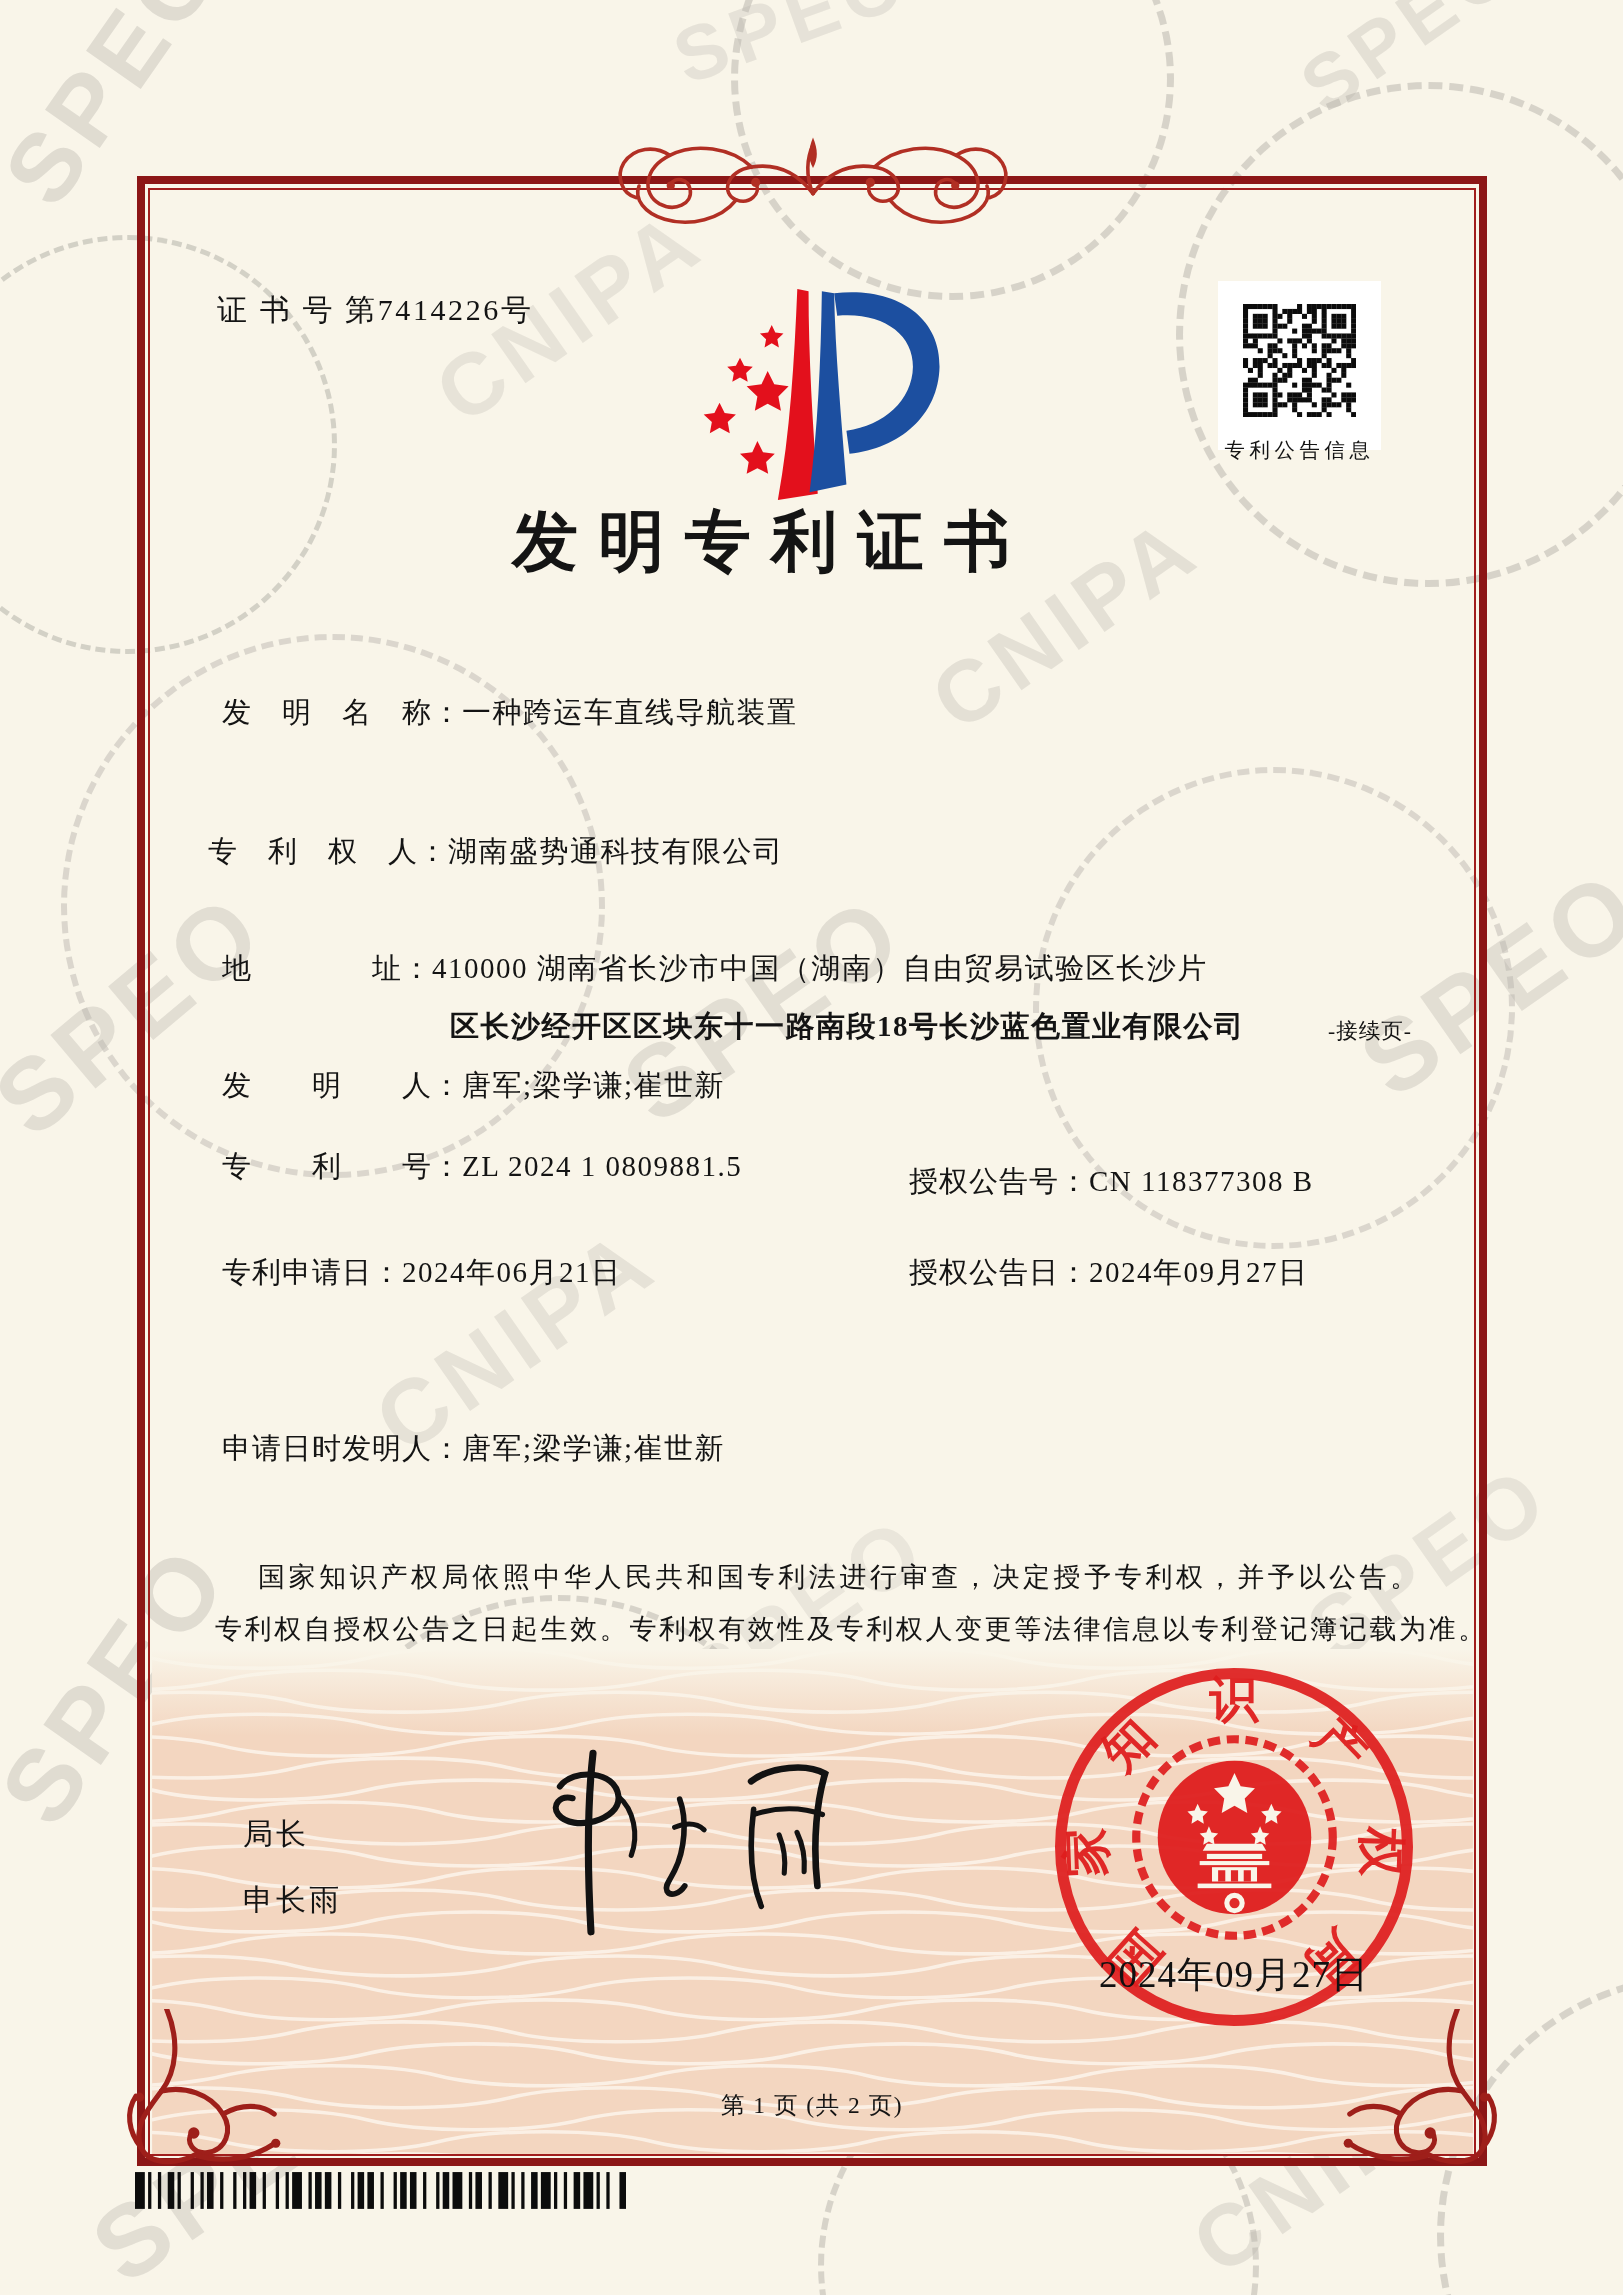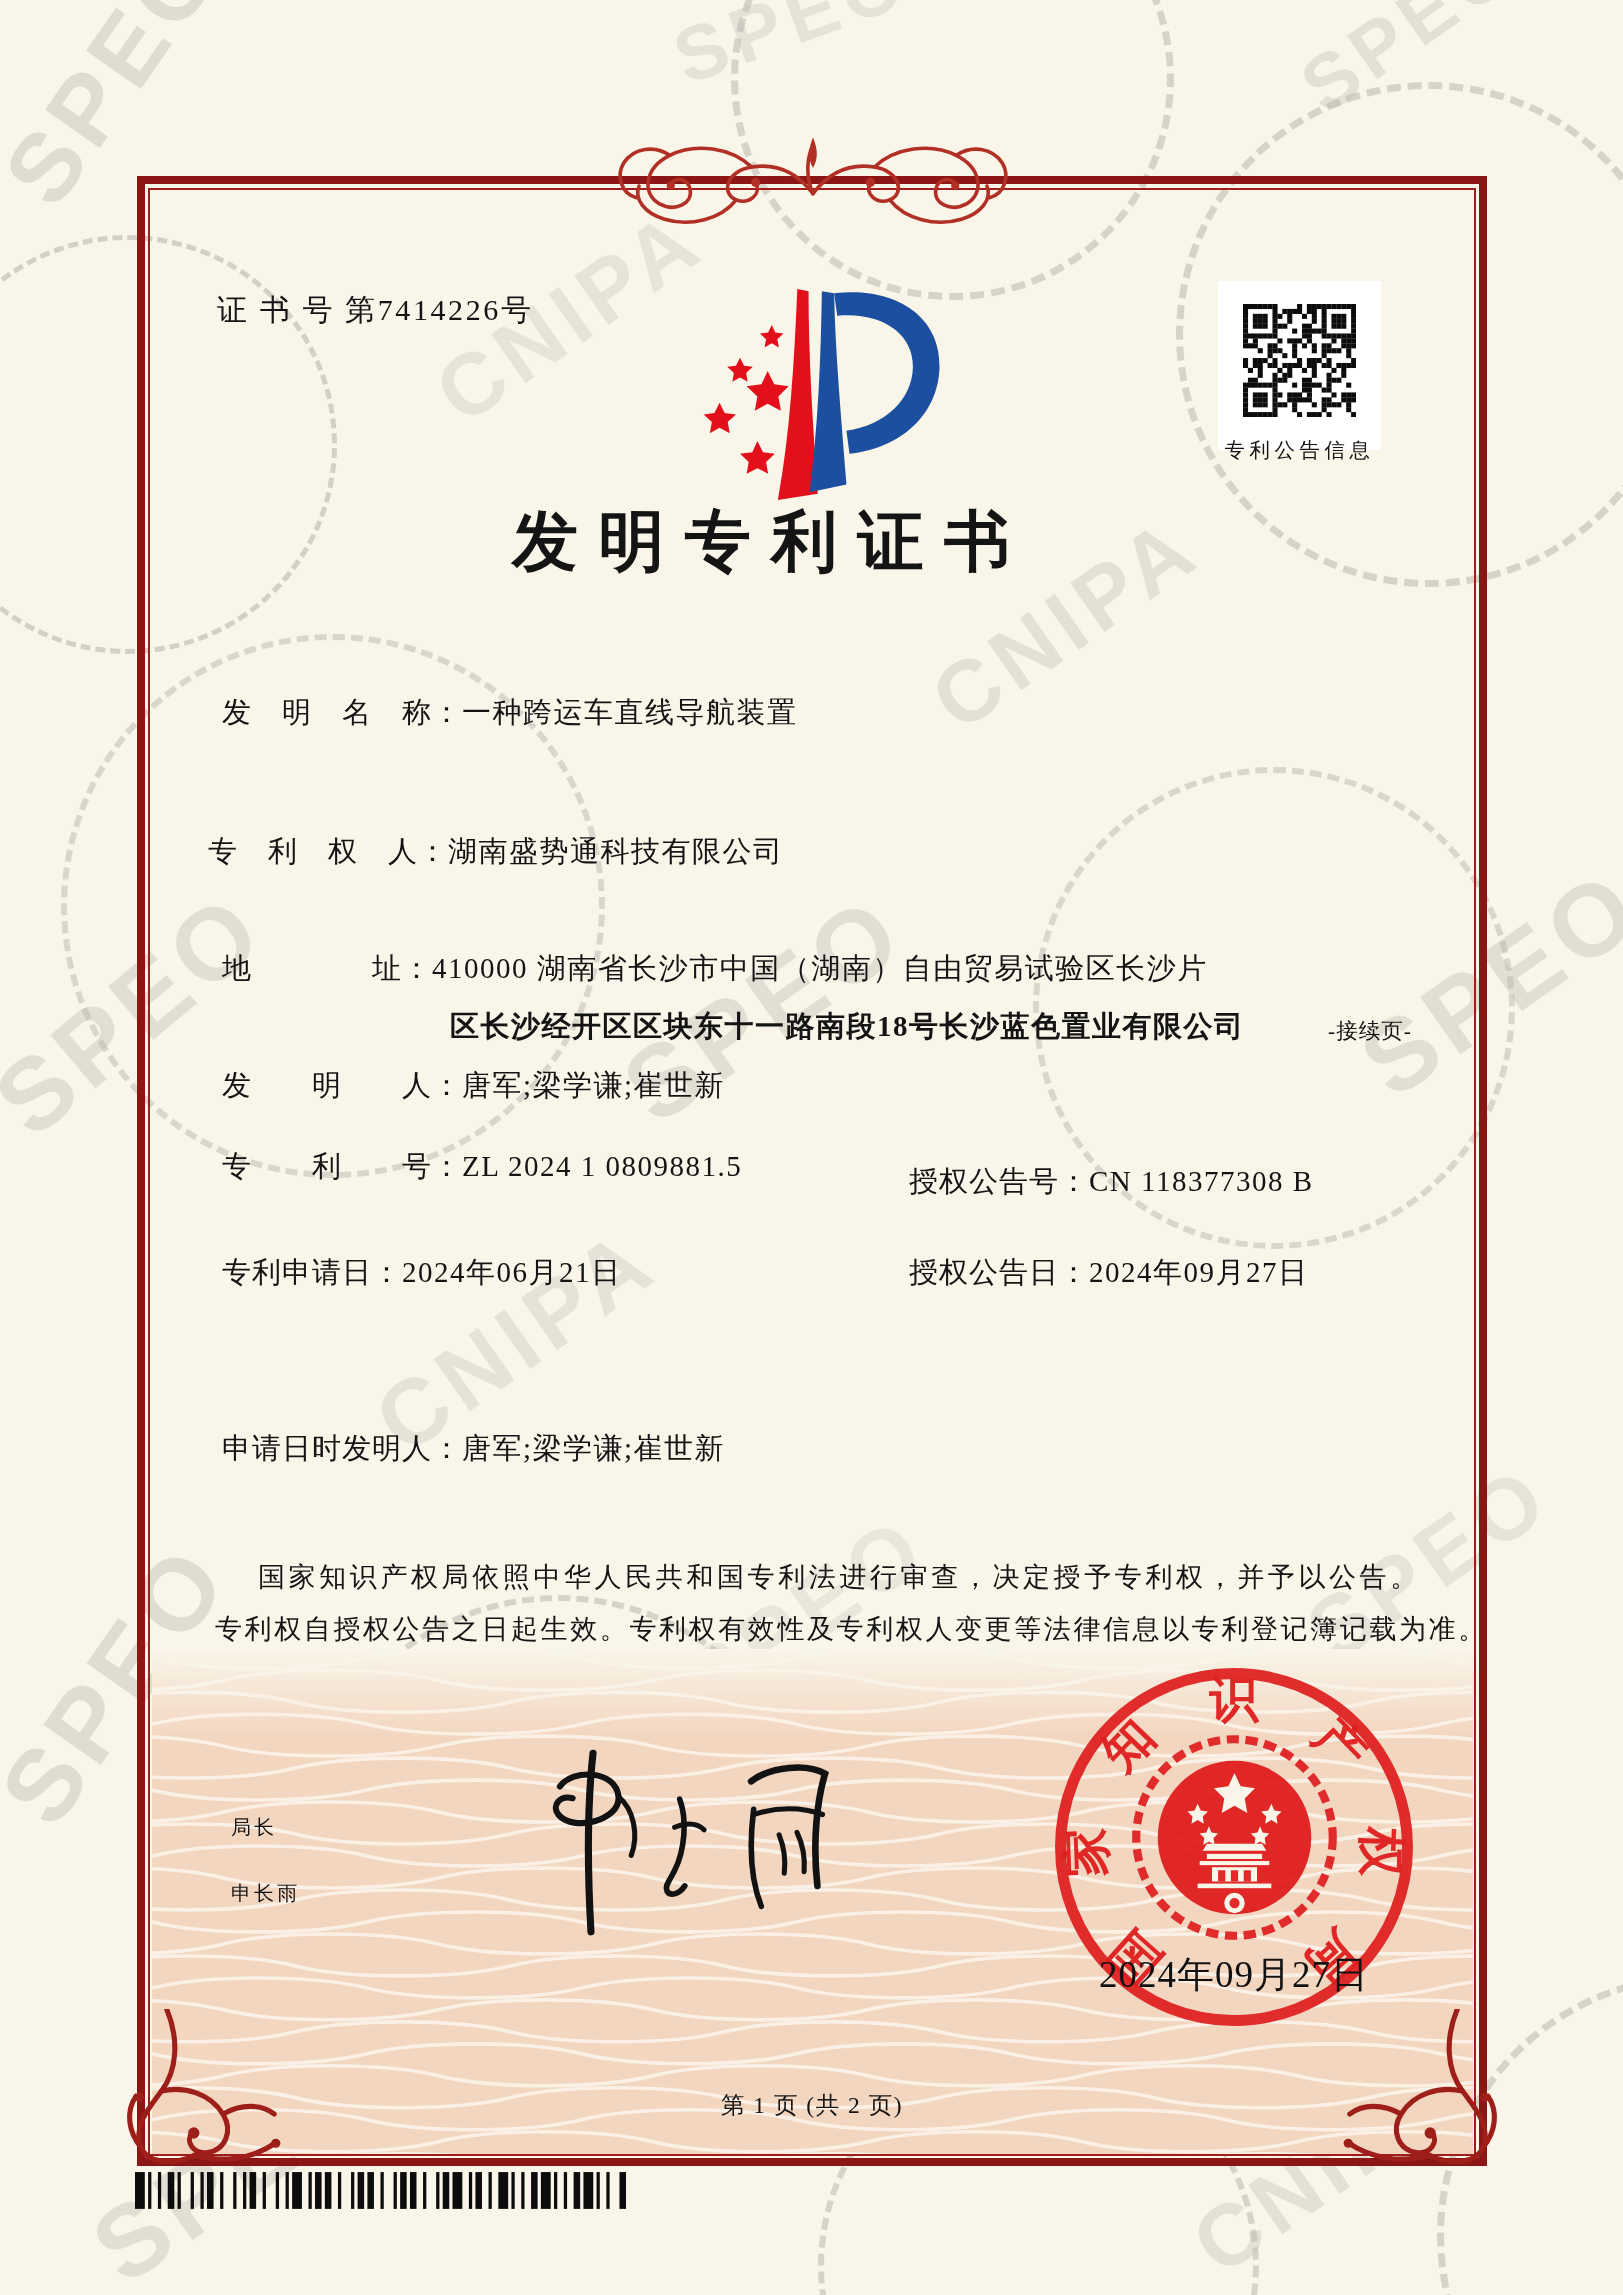--- a/index.html
+++ b/index.html
@@ -27,21 +27,21 @@
   .title{position:absolute; left:512px; top:497px; font-size:66px; font-weight:700;
       letter-spacing:20.4px; white-space:nowrap;}
   .qr-box{position:absolute; left:1218px; top:281px; width:163px; height:169px; background:#ffffff;}
   .qr-caption{position:absolute; left:1187px; top:436px; width:225px; text-align:center;
       font-size:20.4px; letter-spacing:4.6px;}
   .row{position:absolute; font-size:29px; white-space:nowrap;}
   .lab{letter-spacing:1px;}
   .val{letter-spacing:1.5px;}
   .note{font-size:21.5px; letter-spacing:1px;}
   .legal{position:absolute; font-size:27px; white-space:nowrap;}
-  .sig-label{position:absolute; left:231px; font-size:20px; letter-spacing:3.1px;}
+  .sig-label{position:absolute; left:243px; font-size:30px; letter-spacing:3.1px;}
   .seal{position:absolute; left:1055px; top:1668px; width:358px; height:358px;}
   .seal-ring{position:absolute; left:0; top:0; width:358px; height:358px;
       border:11.2px solid rgba(222,30,30,.93); border-radius:50%; box-sizing:border-box;}
   .seal-char{position:absolute; left:50%; top:50%; font-size:49px; font-weight:700;
       color:rgba(222,30,30,.95); font-family:"Liberation Serif",serif;}
   .seal-date{position:absolute; left:0; top:282px; width:100%; text-align:center;
       font-size:37px; color:#111; letter-spacing:1px;}
   .page-no{position:absolute; left:137px; top:2089px; width:1350px; text-align:center;
       font-size:23.5px; letter-spacing:1.5px;}
   .barcode{position:absolute; left:135px; top:2172px;}

